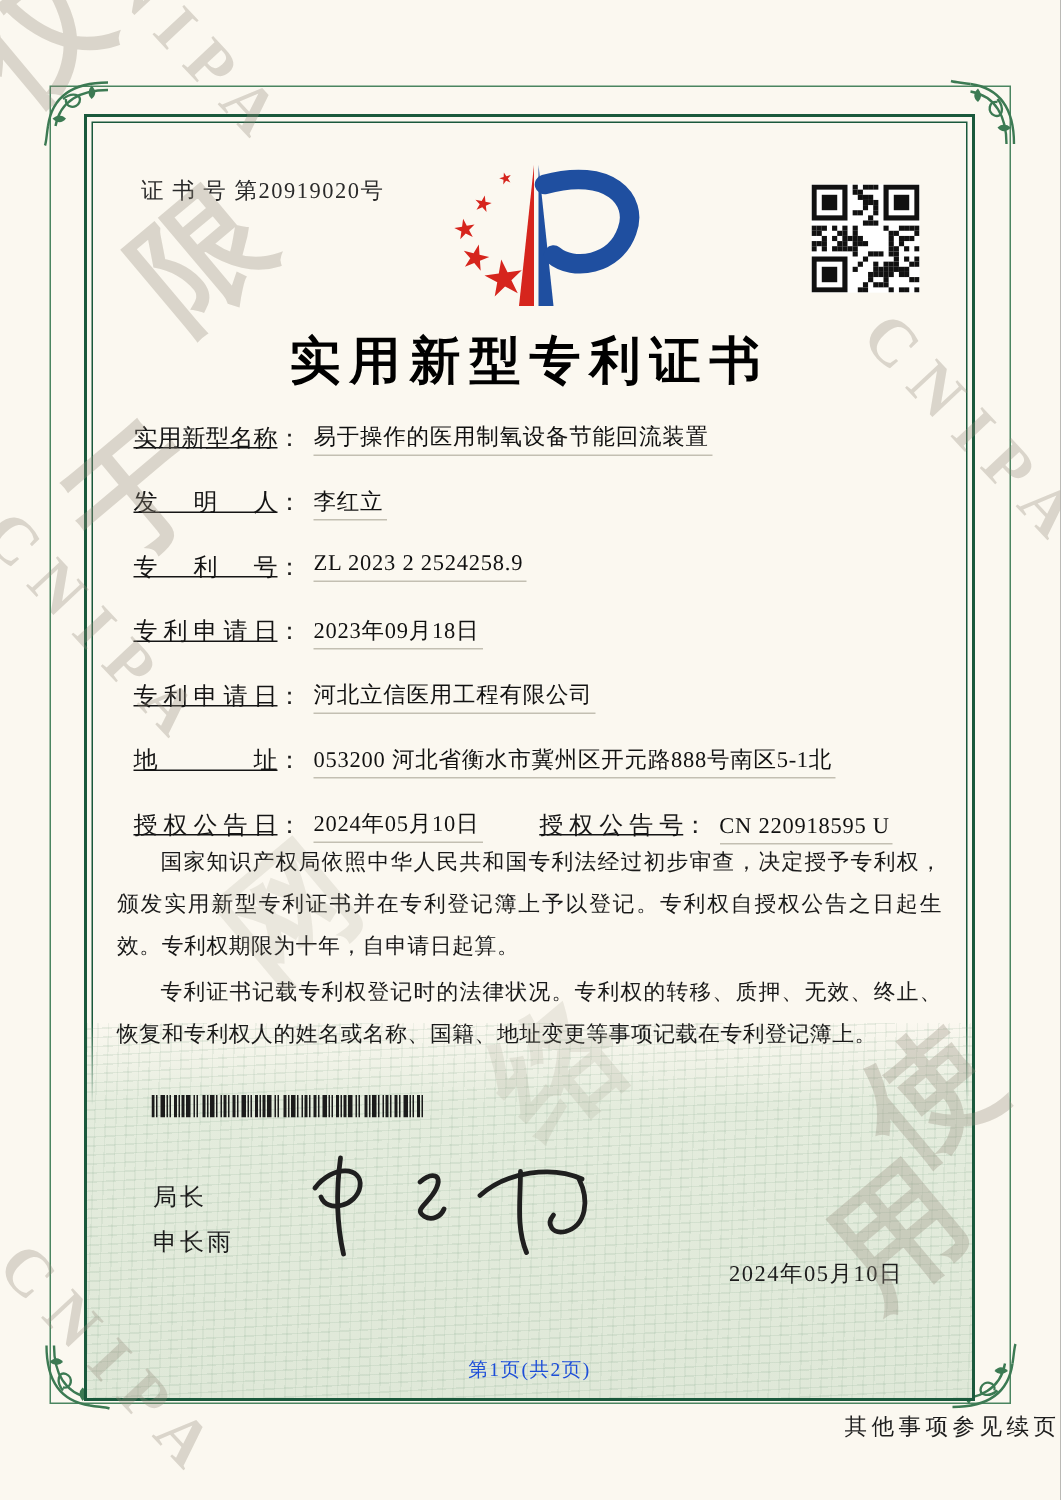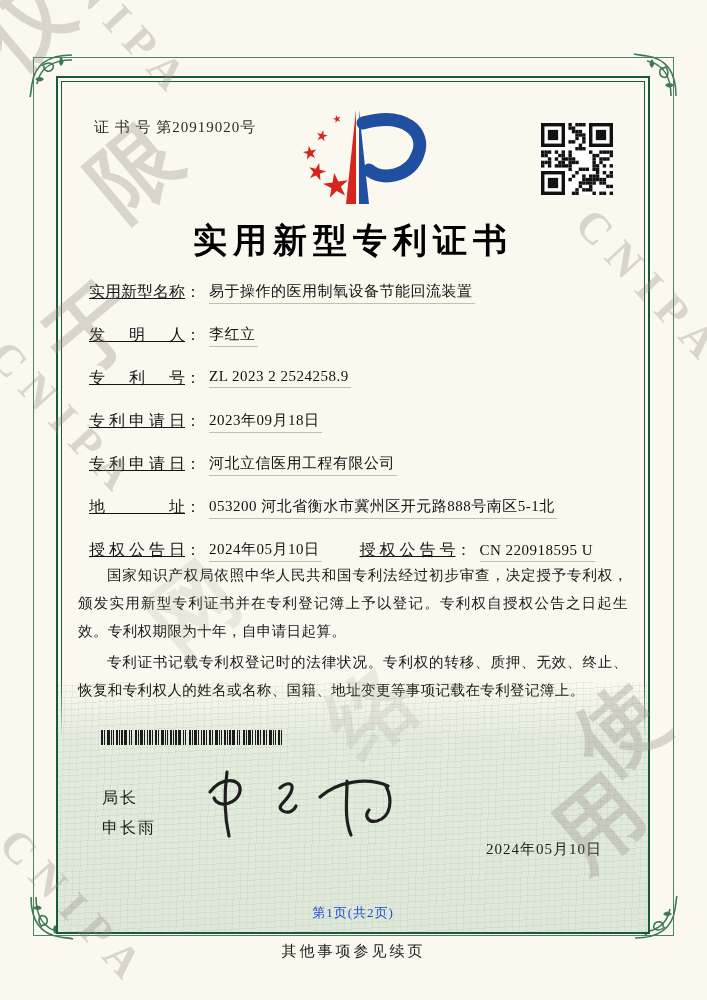--- a/index.html
+++ b/index.html
@@ -44,21 +44,21 @@
          color:#191919;text-align:justify;}
   .paras p{margin:0 0 4px 0;text-indent:2em;letter-spacing:.4px;}
   
   .barcode{position:absolute;left:43px;top:652px;width:184px;height:15px;}
   .signer-title{position:absolute;left:44px;top:710px;font-size:16px;letter-spacing:2px;}
   .signer-name{position:absolute;left:44px;top:740px;font-size:16px;letter-spacing:2px;}
   .signature{position:absolute;left:138px;top:684px;width:232px;height:78px;}
   .issue-date{position:absolute;left:428px;top:762px;font-size:15px;letter-spacing:1px;}
   .page-info{position:absolute;left:0;right:0;top:826px;text-align:center;font-size:13px;letter-spacing:1px;color:#1d4ed8;}
   
-  .cont-note{position:absolute;left:0;right:0;top:942px;text-align:center;
+  .cont-note{position:absolute;left:0;right:0;top:942px;text-align:right;
              font-size:15px;letter-spacing:3px;color:#1d1d1d;}
   
   .wm{position:absolute;z-index:5;pointer-events:none;color:rgba(148,141,125,.32);
       font-weight:bold;line-height:1;user-select:none;}
   .wm.glyph{font-size:86px;transform:rotate(-40deg);}
   .wm.brand{font-size:44px;letter-spacing:12px;transform:rotate(47deg);font-family:"Liberation Serif",serif;}
   .wm.faint{color:rgba(148,141,125,.16);}
 </style>
 </head>
 <body>

